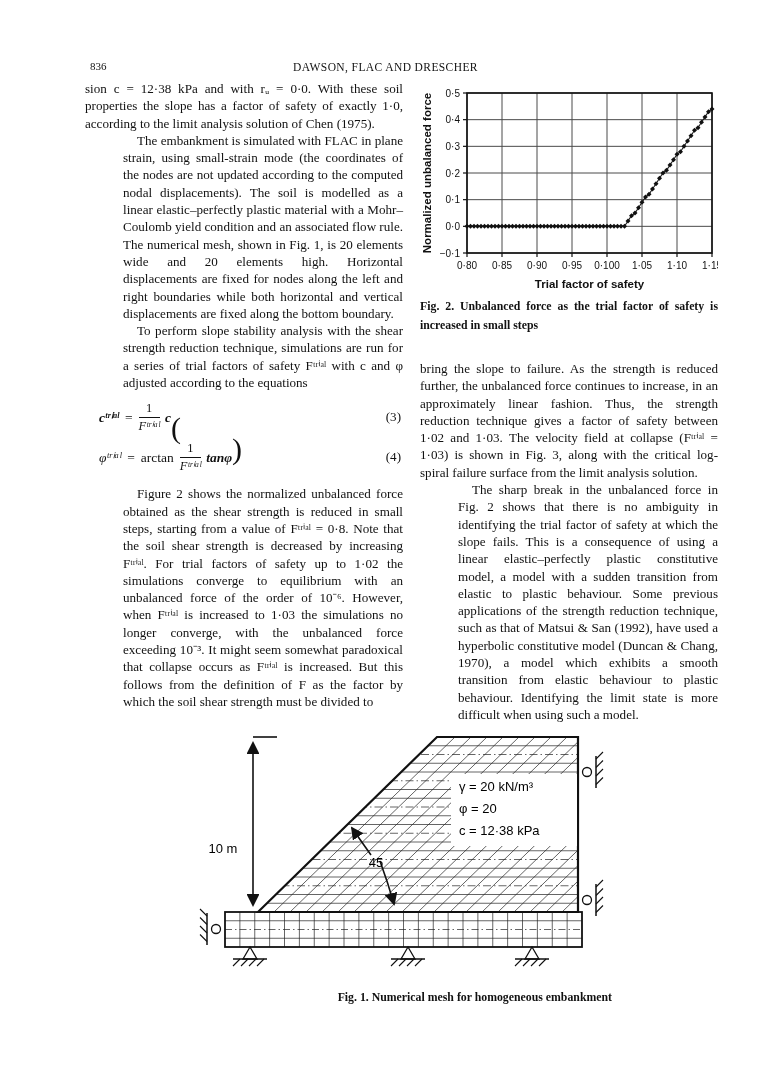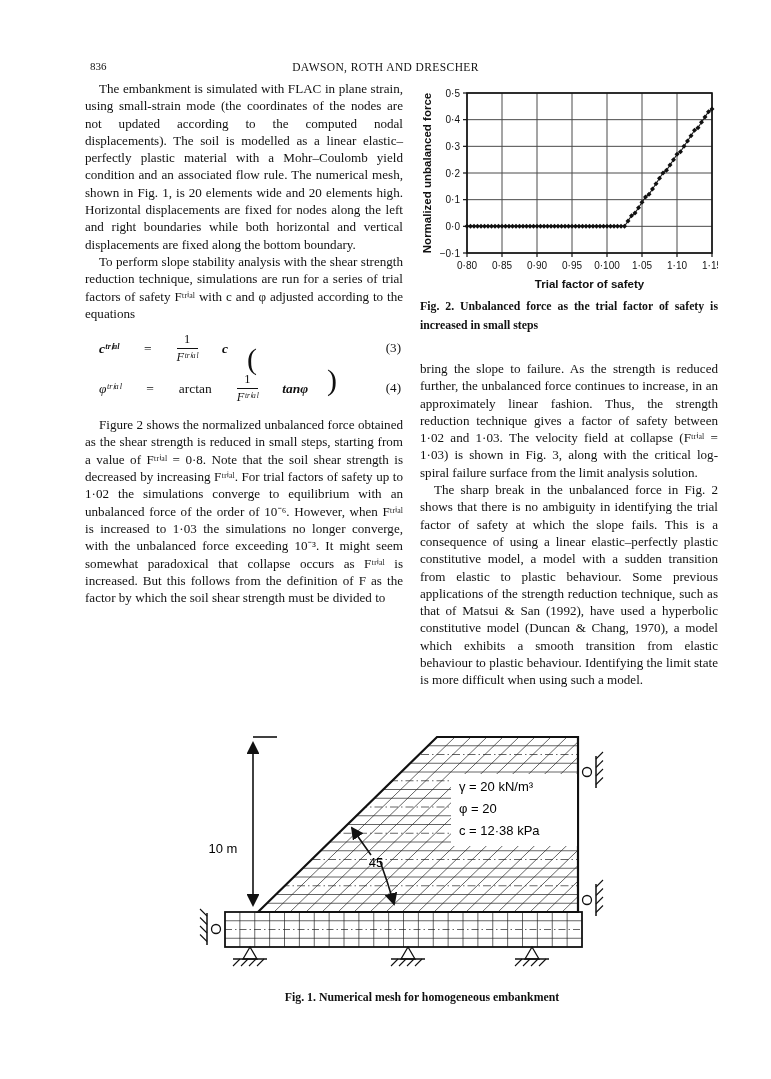--- a/index.html
+++ b/index.html
@@ -5,48 +5,49 @@
   html,body{margin:0;padding:0;}
   body{
     width:771px;height:1079px;position:relative;background:#ffffff;color:#111;
     font-family:"Liberation Serif",serif;overflow:hidden;
   }
   .abs{position:absolute;}
   .running-head{font-size:11.5px;letter-spacing:0.4px;}
   .page-num{font-size:11px;}
   .body-text{font-size:13.1px;line-height:17.3px;text-align:justify;}
   .body-text p{margin:0;}
-  .body-text p.ind{text-indent:14px;}
+  .body-text p.ind{text-indent:14px;margin-left:38px;}
   .caption{font-weight:bold;font-size:11.8px;line-height:19px;text-align:justify;}
   
   .eq-block{margin:6px 0 8px 0;}
-  .eq-row{position:relative;padding-left:14px;height:40px;display:flex;align-items:center;font-size:13.5px;gap:19px;}
+  .eq-row{position:relative;padding-left:14px;height:40px;display:flex;align-items:center;font-size:13.5px;}
   .eq-var{font-style:italic;}
   .eq-var-b{font-style:italic;font-weight:bold;}
   .eq-rel{padding:0 6px;}
   .eq-func{padding-right:6px;}
   .frac{display:inline-block;text-align:center;vertical-align:middle;font-size:12.5px;line-height:1.15;}
   .frac .num{display:block;border-bottom:1px solid #111;padding:0 4px 1px 4px;}
   .frac .den{display:block;font-style:italic;padding-top:1px;text-align:right;}
   .eq-post{padding-left:5px;font-style:italic;font-weight:bold;}
   .eq-post.norm{font-weight:bold;}
   .bigparen{font-size:30px;font-weight:200;font-family:"Liberation Serif",serif;}
   .bigparen.down{position:relative;top:10px;}
   .bigparen.up{position:relative;top:-9px;}
   .eq-label{position:absolute;right:2px;top:50%;transform:translateY(-50%);font-size:13.1px;}
   
   svg text{font-family:"Liberation Sans",sans-serif;}
 </style>
 </head>
 <body>
 
 <div class="abs page-num" style="left:90px;top:60px;">836</div>
-<div class="abs running-head" style="left:0;top:61px;width:771px;text-align:center;">DAWSON, ROTH AND DRESCHER</div>
+<div class="abs running-head" style="left:0;top:61px;width:771px;text-align:center;">DAWSON, FLAC AND DRESCHER</div>
 
 <div class="abs body-text" style="left:85px;top:80px;width:318px;">
+  <p>sion c = 12·38 kPa and with rᵤ = 0·0. With these soil properties the slope has a factor of safety of exactly 1·0, according to the limit analysis solution of Chen (1975).</p>
   <p class="ind">The embankment is simulated with FLAC in plane strain, using small-strain mode (the coordinates of the nodes are not updated according to the computed nodal displacements). The soil is modelled as a linear elastic–perfectly plastic material with a Mohr–Coulomb yield condition and an associated flow rule. The numerical mesh, shown in Fig. 1, is 20 elements wide and 20 elements high. Horizontal displacements are fixed for nodes along the left and right boundaries while both horizontal and vertical displacements are fixed along the bottom boundary.</p>
   <p class="ind">To perform slope stability analysis with the shear strength reduction technique, simulations are run for a series of trial factors of safety Fᵗʳⁱᵃˡ with c and φ adjusted according to the equations</p>
 
   <div class="eq-block">
     <div class="eq-row">
       <span class="eq-var-b">cᵗʳⁱᵃˡ</span>
       <span class="eq-rel">=</span>
       <span class="frac">
         <span class="num">1</span>
         <span class="den">Fᵗʳⁱᵃˡ</span>
@@ -336,13 +337,13 @@
 
   <rect x="256" y="46" width="126" height="72" fill="#ffffff"></rect>
   <text x="264" y="63" font-size="13">γ = 20 kN/m³</text>
   <text x="264" y="85" font-size="13">φ = 20</text>
   <text x="264" y="107" font-size="13">c = 12·38 kPa</text>
 
   <text x="28" y="125" font-size="13" text-anchor="middle">10 m</text>
   <text x="181" y="139" font-size="13" text-anchor="middle">45</text>
 </svg>
 
-<div class="abs caption" style="left:222px;top:988px;width:400px;text-align:center;">Fig. 1. Numerical mesh for homogeneous embankment</div>
+<div class="abs caption" style="left:212px;top:988px;width:400px;text-align:right;">Fig. 1. Numerical mesh for homogeneous embankment</div>
 
 </body></html>

